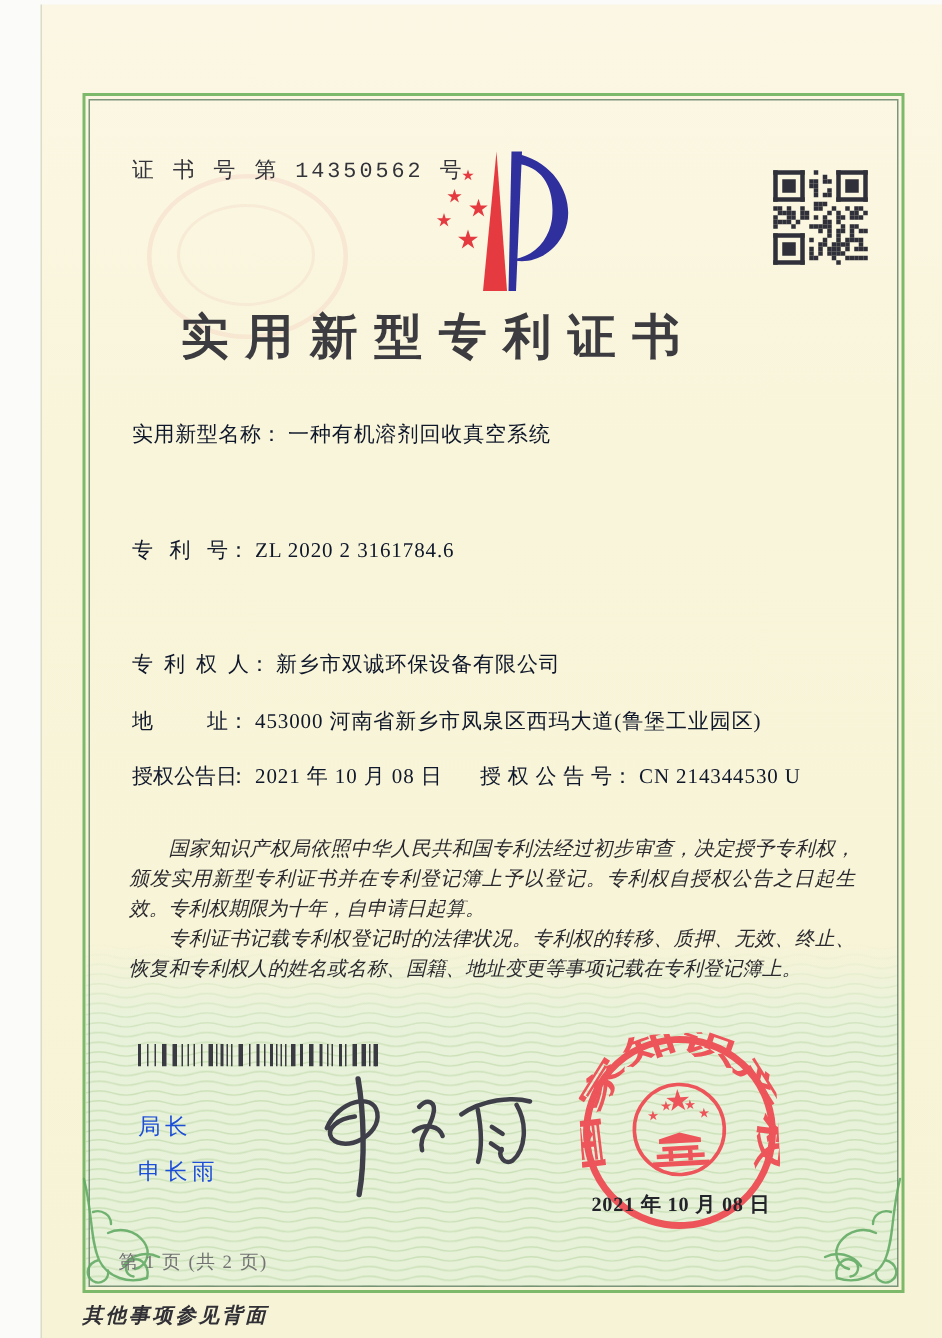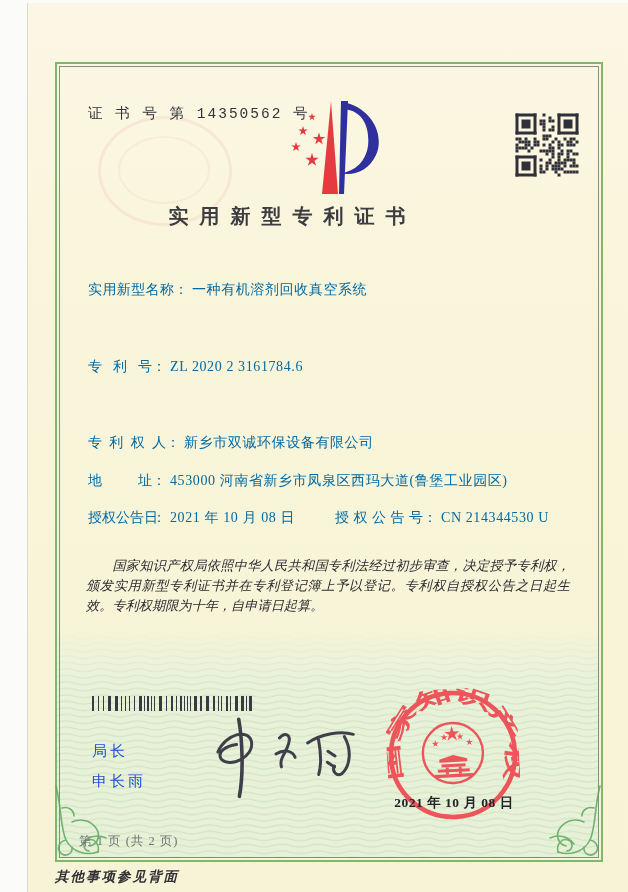--- a/index.html
+++ b/index.html
@@ -18,28 +18,28 @@
   .frame-inner{position:absolute;inset:2px;border:1px solid #5e7d62;opacity:.8;}
   .flourish{position:absolute;}
   .cert-no{position:absolute;left:88px;top:104px;font-size:14.5px;letter-spacing:2px;color:#33333a;font-family:Liberation Mono, monospace;}
   .ghost-seal{position:absolute;left:98px;top:116px;width:128px;height:104px;border-radius:50%;
          border:3px solid rgba(232,96,104,.10);}
   .ghost-seal2{position:absolute;left:118px;top:136px;width:88px;height:64px;border-radius:50%;
          border:2px solid rgba(232,96,104,.07);}
   .logo{position:absolute;left:281px;top:98px;}
   .qr{position:absolute;left:514px;top:112px;}
   .title{position:absolute;left:55px;top:203px;width:464px;text-align:center;
-         font-size:20px;font-weight:600;letter-spacing:11px;color:#3b3b40;text-indent:11px;}
-  .frow{position:absolute;left:88px;width:505px;font-size:14px;white-space:nowrap;color:#0369a1;}
+         font-size:32px;font-weight:600;letter-spacing:11px;color:#3b3b40;text-indent:11px;}
+  .frow{position:absolute;left:88px;width:505px;font-size:14px;white-space:nowrap;color:#0f172a;}
   .flabel{display:inline-block;vertical-align:top;width:64px;text-align:justify;text-align-last:justify;
          text-justify:inter-character;letter-spacing:0;}
   .flabel.w6{width:86px;}
   .flabel.w88{width:88px;}
   .fvalue{letter-spacing:.6px;padding-left:4px;}
-  .pair2{position:absolute;left:247px;top:0;}
+  .pair2{position:absolute;left:232px;top:0;}
   .paras{position:absolute;left:86px;top:538px;width:484px;font-size:13.2px;line-height:20px;
          text-align:justify;color:#2a2a2f;font-style:italic;margin-top:18px;}
   .paras p{margin:0;text-indent:2em;}
   .barcode{position:absolute;left:92px;top:696px;}
   .signer{position:absolute;left:92px;font-size:15px;letter-spacing:3px;color:#1d4ed8;font-weight:400;}
   .signature{position:absolute;left:192px;top:710px;transform:rotate(-2deg);}
   .seal{position:absolute;left:387px;top:689px;transform:rotate(-3deg);opacity:.93;}
   .seal-date{position:absolute;left:388px;top:794px;width:132px;text-align:center;white-space:nowrap;
          font-size:13.5px;font-weight:700;letter-spacing:.5px;color:#23232a;}
   .page-note{position:absolute;left:55px;top:833px;width:544px;text-align:left;font-size:12.5px;
@@ -256,20 +256,21 @@
   </div>
   <div class="frow" style="top:509px">
     <span class="flabel">授权公告日</span><span>：</span><span class="fvalue">2021 年 10 月 08 日</span>
     <span class="pair2">
       <span class="flabel w88">授权公告号</span><span>：</span><span class="fvalue">CN 214344530 U</span>
     </span>
   </div>
 
   <div class="paras">
     <p>国家知识产权局依照中华人民共和国专利法经过初步审查，决定授予专利权，颁发实用新型专利证书并在专利登记簿上予以登记。专利权自授权公告之日起生效。专利权期限为十年，自申请日起算。</p>
+    <p>专利证书记载专利权登记时的法律状况。专利权的转移、质押、无效、终止、恢复和专利权人的姓名或名称、国籍、地址变更等事项记载在专利登记簿上。</p>
   </div>
 
   <svg class="barcode" id="barcode" width="162" height="15">
       <rect x="0" y="0" width="2" height="15" fill="#3a3a42"></rect>
       <rect x="6" y="0" width="1" height="15" fill="#3a3a42"></rect>
       <rect x="11" y="0" width="1" height="15" fill="#3a3a42"></rect>
       <rect x="16" y="0" width="3" height="15" fill="#3a3a42"></rect>
       <rect x="23" y="0" width="3" height="15" fill="#3a3a42"></rect>
       <rect x="29" y="0" width="1" height="15" fill="#3a3a42"></rect>
       <rect x="33" y="0" width="1" height="15" fill="#3a3a42"></rect>

